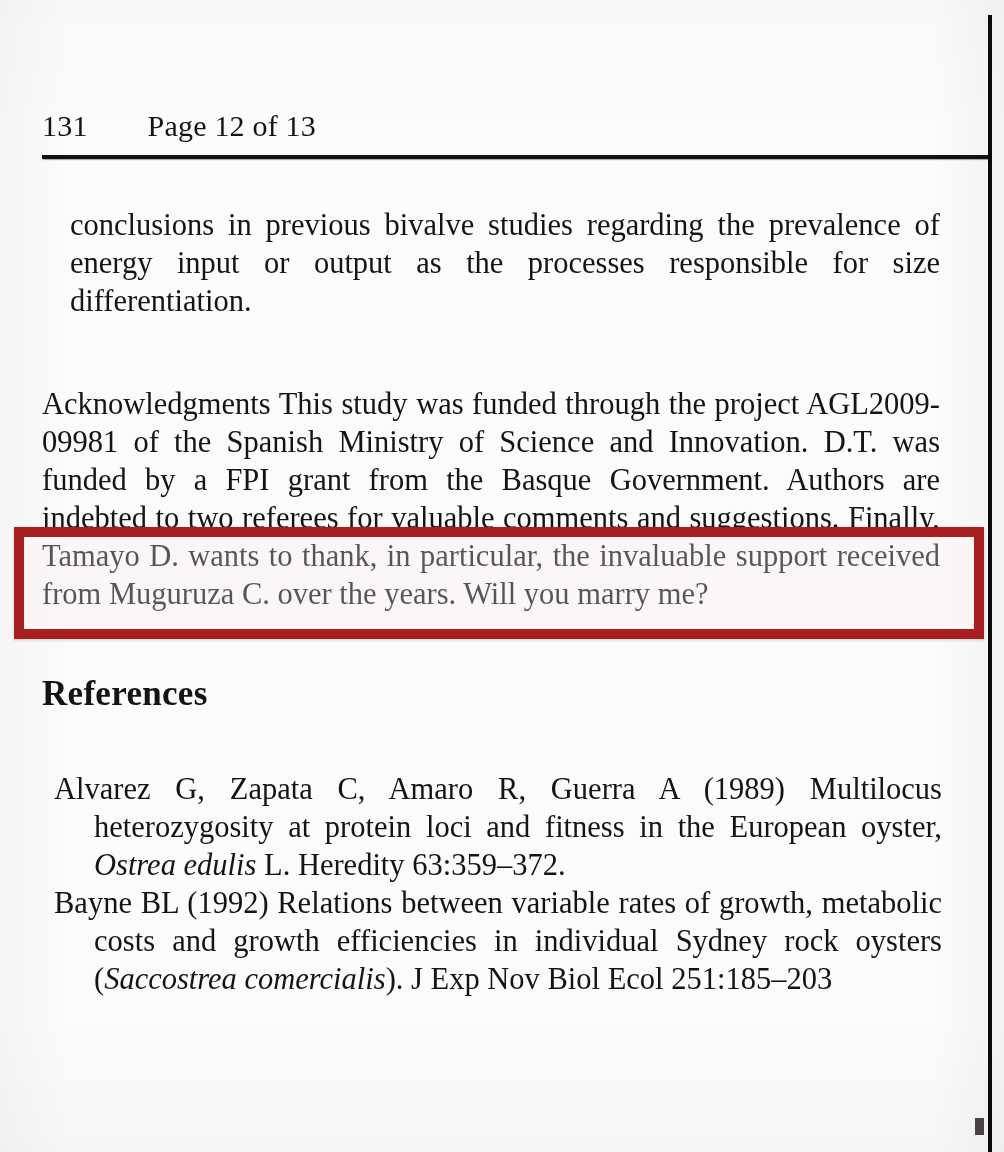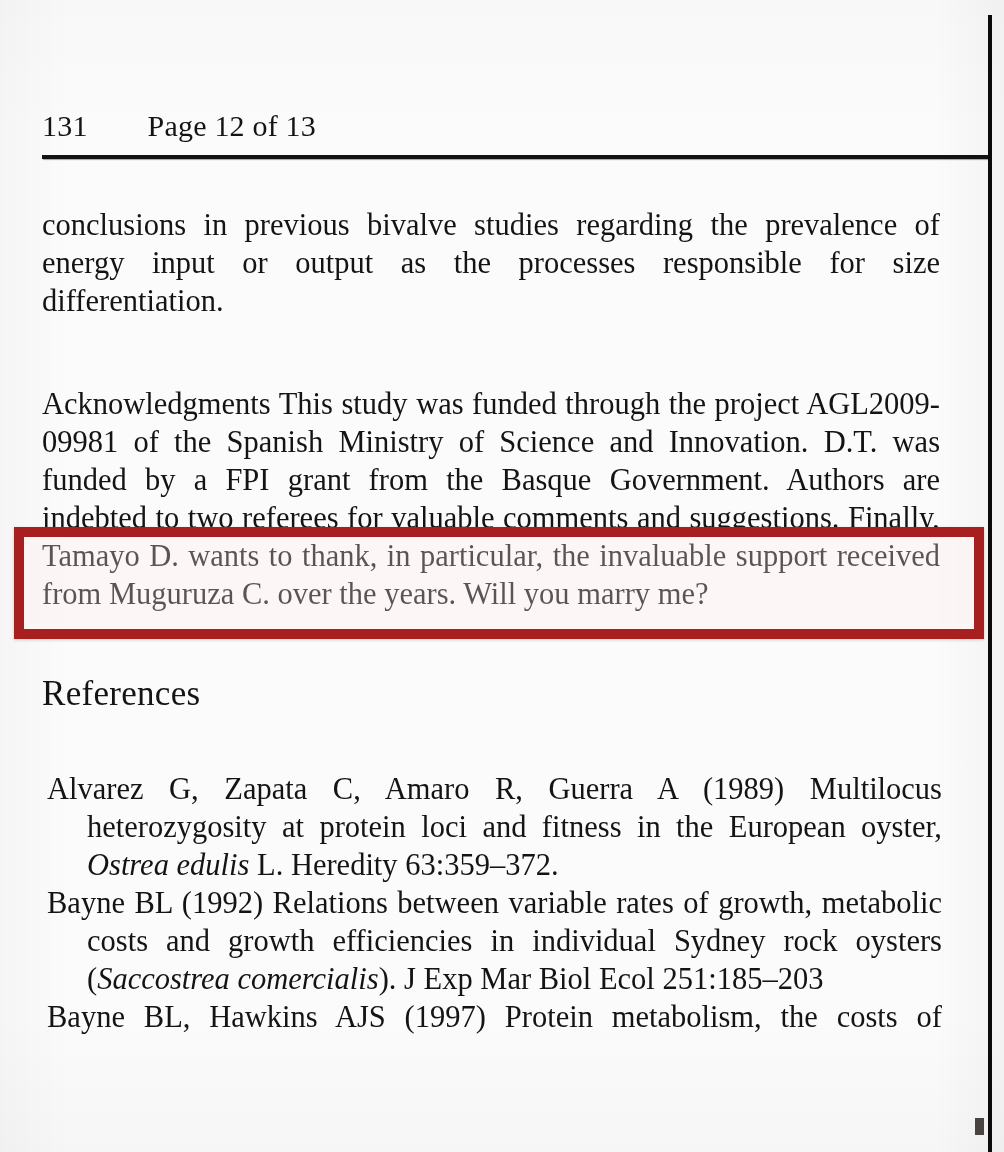--- a/index.html
+++ b/index.html
@@ -83,43 +83,43 @@
     margin: 0;
     font-size: 30.5px;
     line-height: 38px;
     text-align: justify;
     text-justify: inter-word;
     -webkit-hyphens: none;
     hyphens: none;
   }
   p.body.lastline-left { text-align-last: left; }
 
-  #para-conclusions { top: 206px; }
+  #para-conclusions { top: 206px; margin-left: 28px; }
   #para-ack { top: 385px; }
   #para-ack b { font-weight: normal; }
 
   
   #references-heading {
     position: absolute;
     left: 42px;
     top: 672px;
     font-size: 35px;
     line-height: 44px;
-    font-weight: normal;
+    font-weight: bold;
     letter-spacing: .3px;
   }
 
   #reference-list {
     position: absolute;
     left: 42px;
     top: 770px;
     width: 900px;
   }
   .reference-item {
-    margin: 0 0 0 5px;
+    margin: 0 0 0 12px;
     padding-left: 40px;
     text-indent: -40px;
     font-size: 30.5px;
     line-height: 38px;
     text-align: justify;
     text-justify: inter-word;
   }
   .reference-item i { font-style: italic; }
   .reference-item.truncated {
     text-align: justify;
@@ -165,22 +165,21 @@
 
   <div id="highlight-box"></div>
 
   <div id="references-heading">References</div>
 
   <div id="reference-list">
 
     <p class="reference-item"><span>Alvarez G, Zapata C, Amaro R, Guerra A (1989) Multilocus heterozygosity at protein loci and fitness in the European oyster, </span><i>Ostrea edulis</i><span> L. Heredity 63:359–372.</span></p>
 
 
-    <p class="reference-item"><span>Bayne BL (1992) Relations between variable rates of growth, metabolic costs and growth efficiencies in individual Sydney rock oysters (</span><i>Saccostrea comercialis</i><span>). J Exp Mar Biol Ecol 251:185–203</span></p>
+    <p class="reference-item"><span>Bayne BL (1992) Relations between variable rates of growth, metabolic costs and growth efficiencies in individual Sydney rock oysters (</span><i>Saccostrea comercialis</i><span>). J Exp Nov Biol Ecol 251:185–203</span></p>
 
-    <p class="reference-item truncated"><span>Bayne BL, Hawkins AJS (1997) Protein metabolism, the costs of</span></p>
 
   </div>
 
   <div id="page-edge"></div>
   <div id="edge-speck"></div>
 
 </div>
 
 </body></html>

